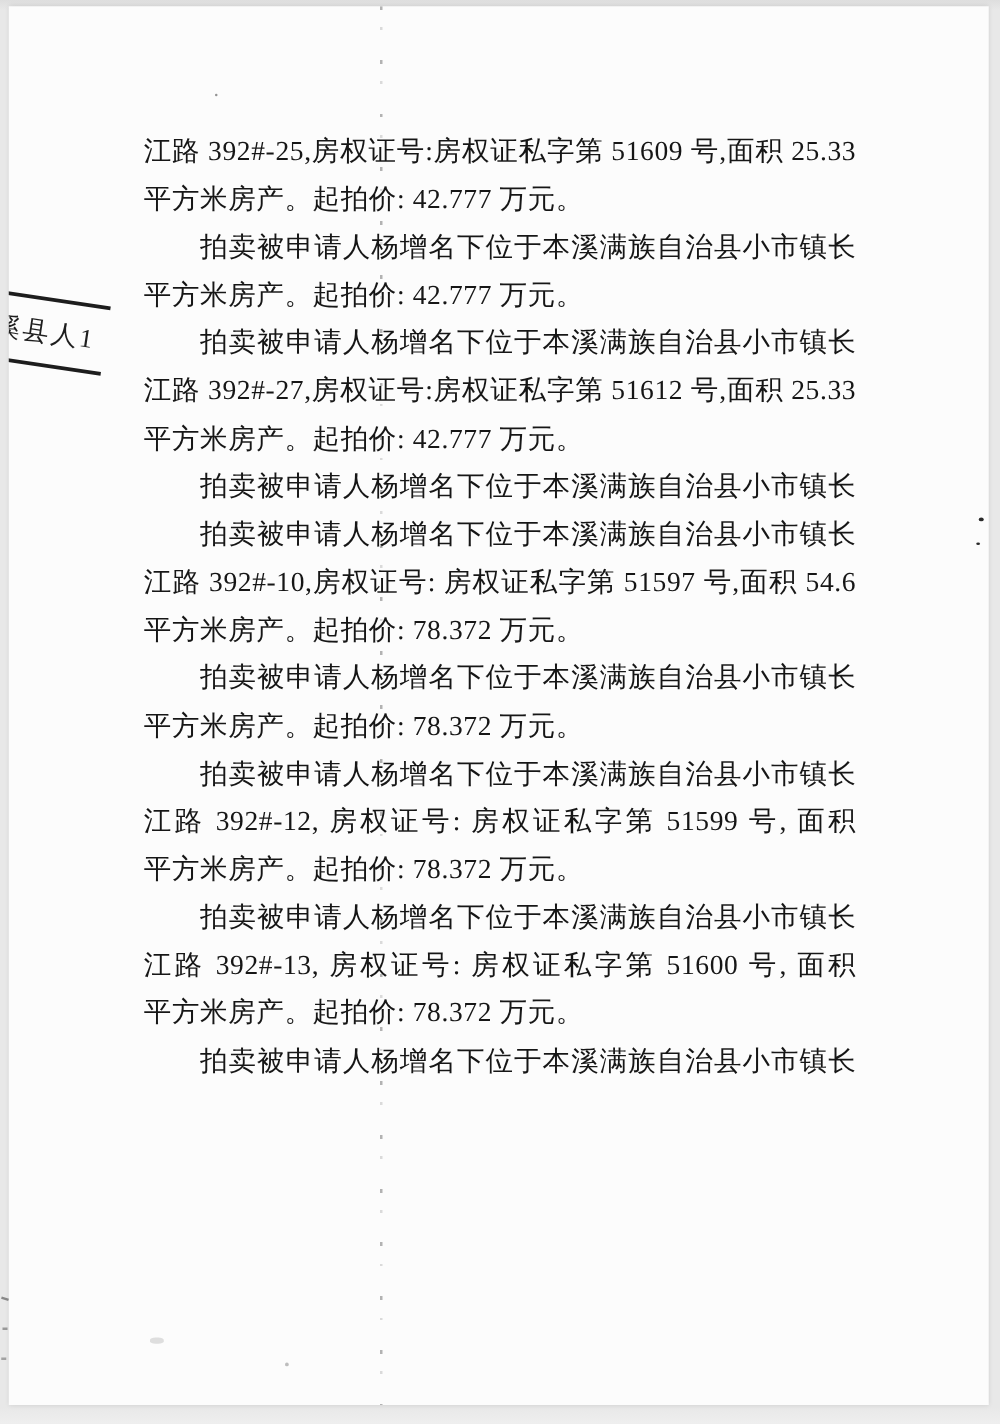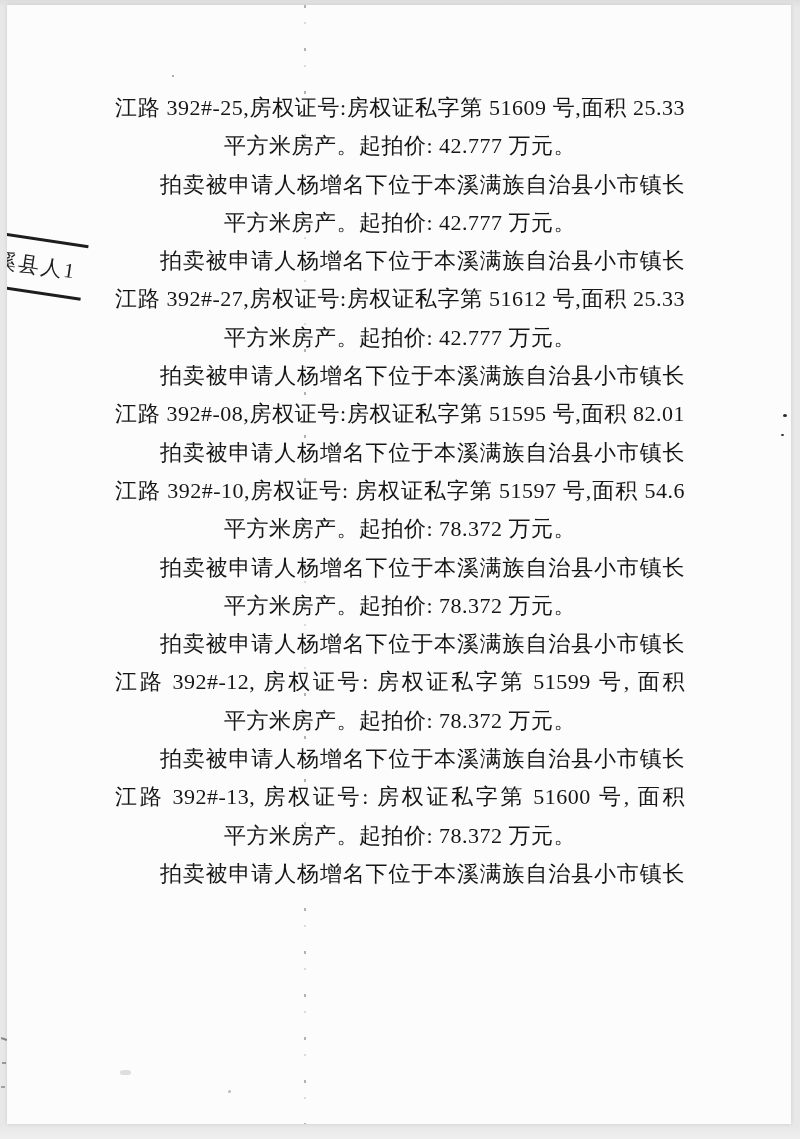--- a/index.html
+++ b/index.html
@@ -32,34 +32,34 @@
       to bottom,
       rgba(105,105,105,0.50) 0px, rgba(105,105,105,0.50) 3px,
       transparent 3px, transparent 17px,
       rgba(130,130,130,0.28) 17px, rgba(130,130,130,0.28) 19px,
       transparent 19px, transparent 43px
     );
   }
   
   .doc {
     position: absolute;
-    left: 108px; top: 84px;
+    left: 108px; top: 97px;
     width: 570px;
     color: #161616;
     font-size: 22px;
   }
   .ln {
     height: 38.3px;
     line-height: 38.3px;
     letter-spacing: 0.5px;
     overflow: hidden;
   }
   .ln.j   { text-align: justify; text-align-last: justify; }
   .ln.ind { padding-left: 45px; }
-  .ln.end { text-align: center; }
+  .ln.end { text-align: left; }
   
   .stamp {
     position: absolute;
     left: -16px; top: 233px;
     width: 90px; height: 50px;
     border-top: 3px solid #1d1d1d;
     border-bottom: 3px solid #1d1d1d;
     transform: rotate(8.5deg);
     display: flex;
     align-items: center;
@@ -99,21 +99,20 @@
     <div class="ln end">平方米房产。起拍价: 42.777 万元。</div>
 
     <div class="ln j ind">拍卖被申请人杨增名下位于本溪满族自治县小市镇长</div>
     <div class="ln end">平方米房产。起拍价: 42.777 万元。</div>
 
     <div class="ln j ind">拍卖被申请人杨增名下位于本溪满族自治县小市镇长</div>
     <div class="ln j">江路 392#-27,房权证号:房权证私字第 51612 号,面积 25.33</div>
     <div class="ln end">平方米房产。起拍价: 42.777 万元。</div>
 
     <div class="ln j ind">拍卖被申请人杨增名下位于本溪满族自治县小市镇长</div>
-    <div class="ln j">江路 392#-08,房权证号:房权证私字第 51595 号,面积 82.01</div>
 
     <div class="ln j ind">拍卖被申请人杨增名下位于本溪满族自治县小市镇长</div>
     <div class="ln j">江路 392#-10,房权证号: 房权证私字第 51597 号,面积 54.6</div>
     <div class="ln end">平方米房产。起拍价: 78.372 万元。</div>
 
     <div class="ln j ind">拍卖被申请人杨增名下位于本溪满族自治县小市镇长</div>
     <div class="ln end">平方米房产。起拍价: 78.372 万元。</div>
 
     <div class="ln j ind">拍卖被申请人杨增名下位于本溪满族自治县小市镇长</div>
     <div class="ln j">江路 392#-12, 房权证号: 房权证私字第 51599 号, 面积 54.6</div>

